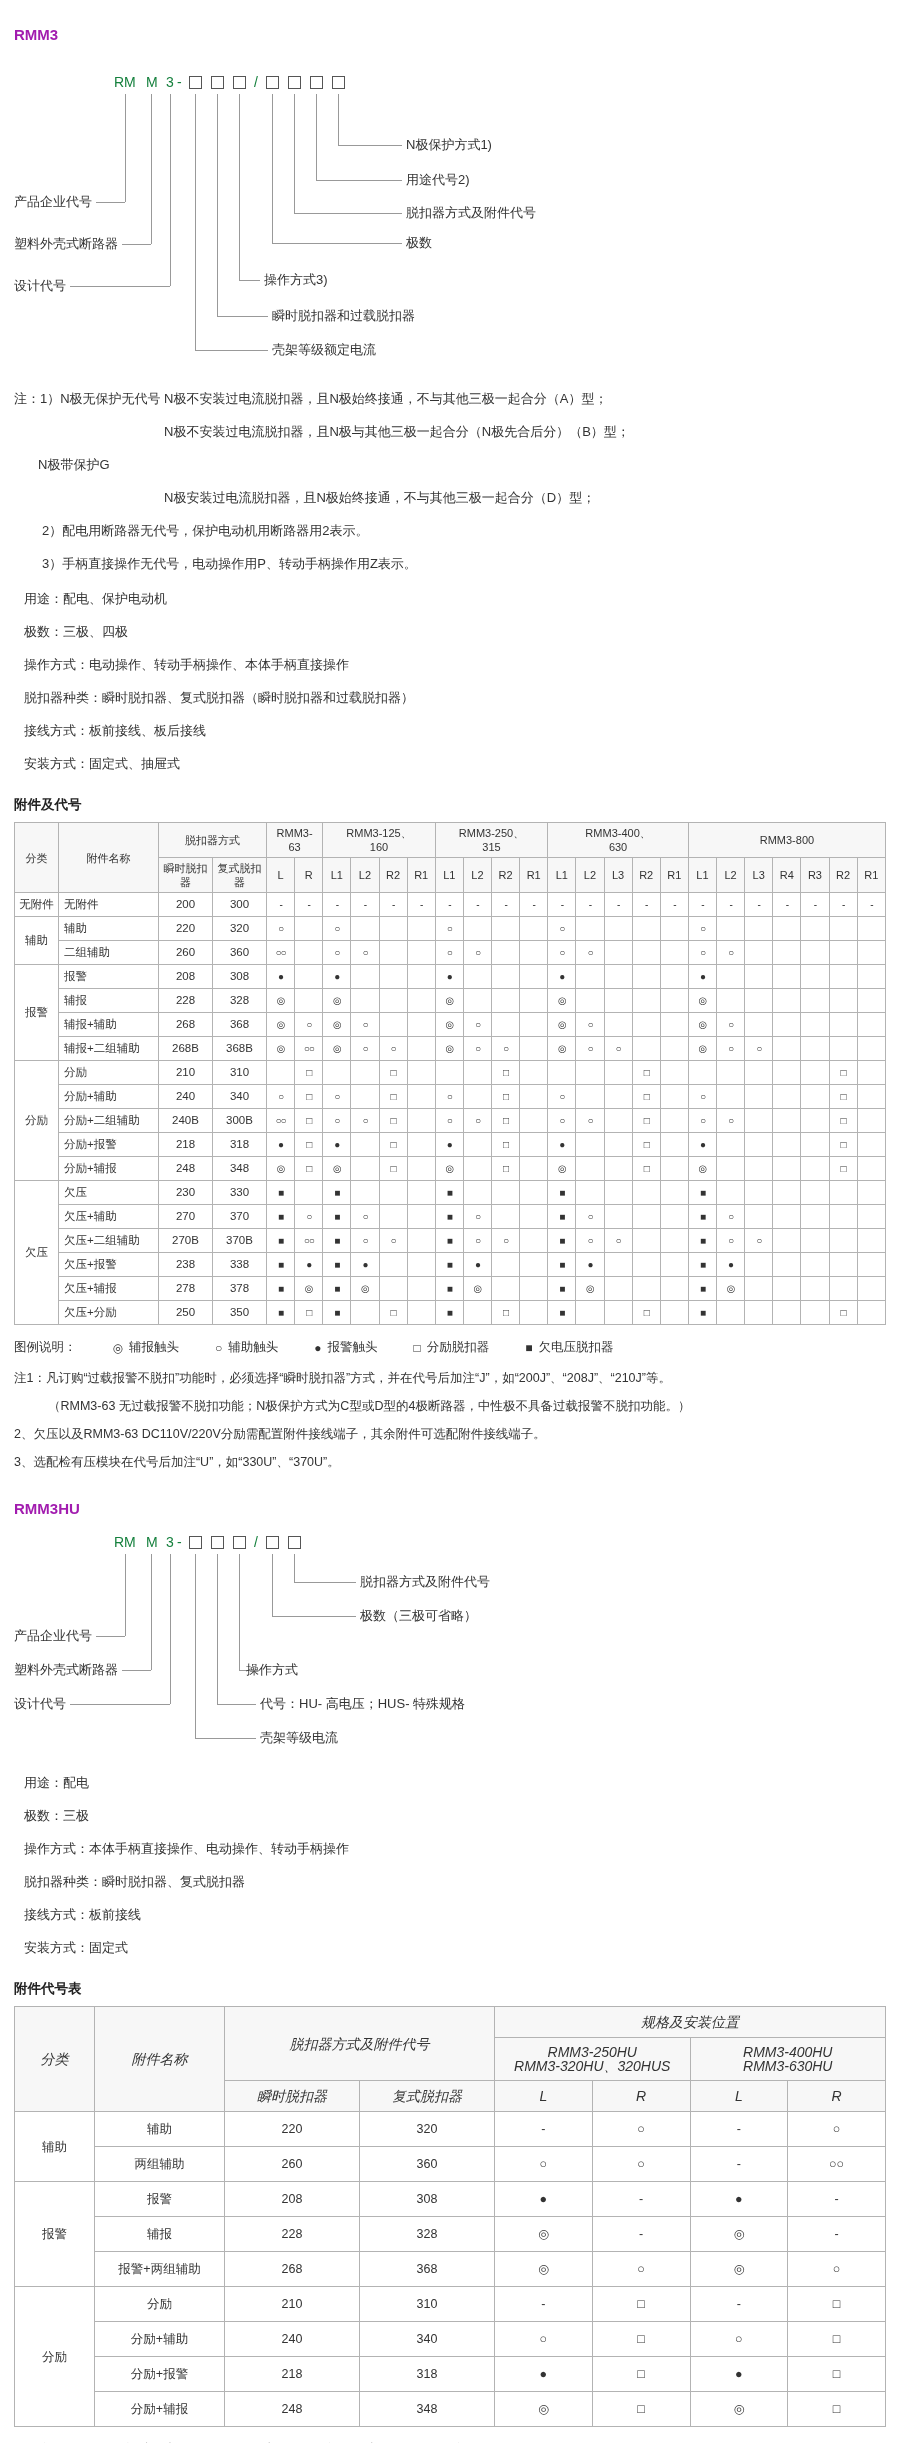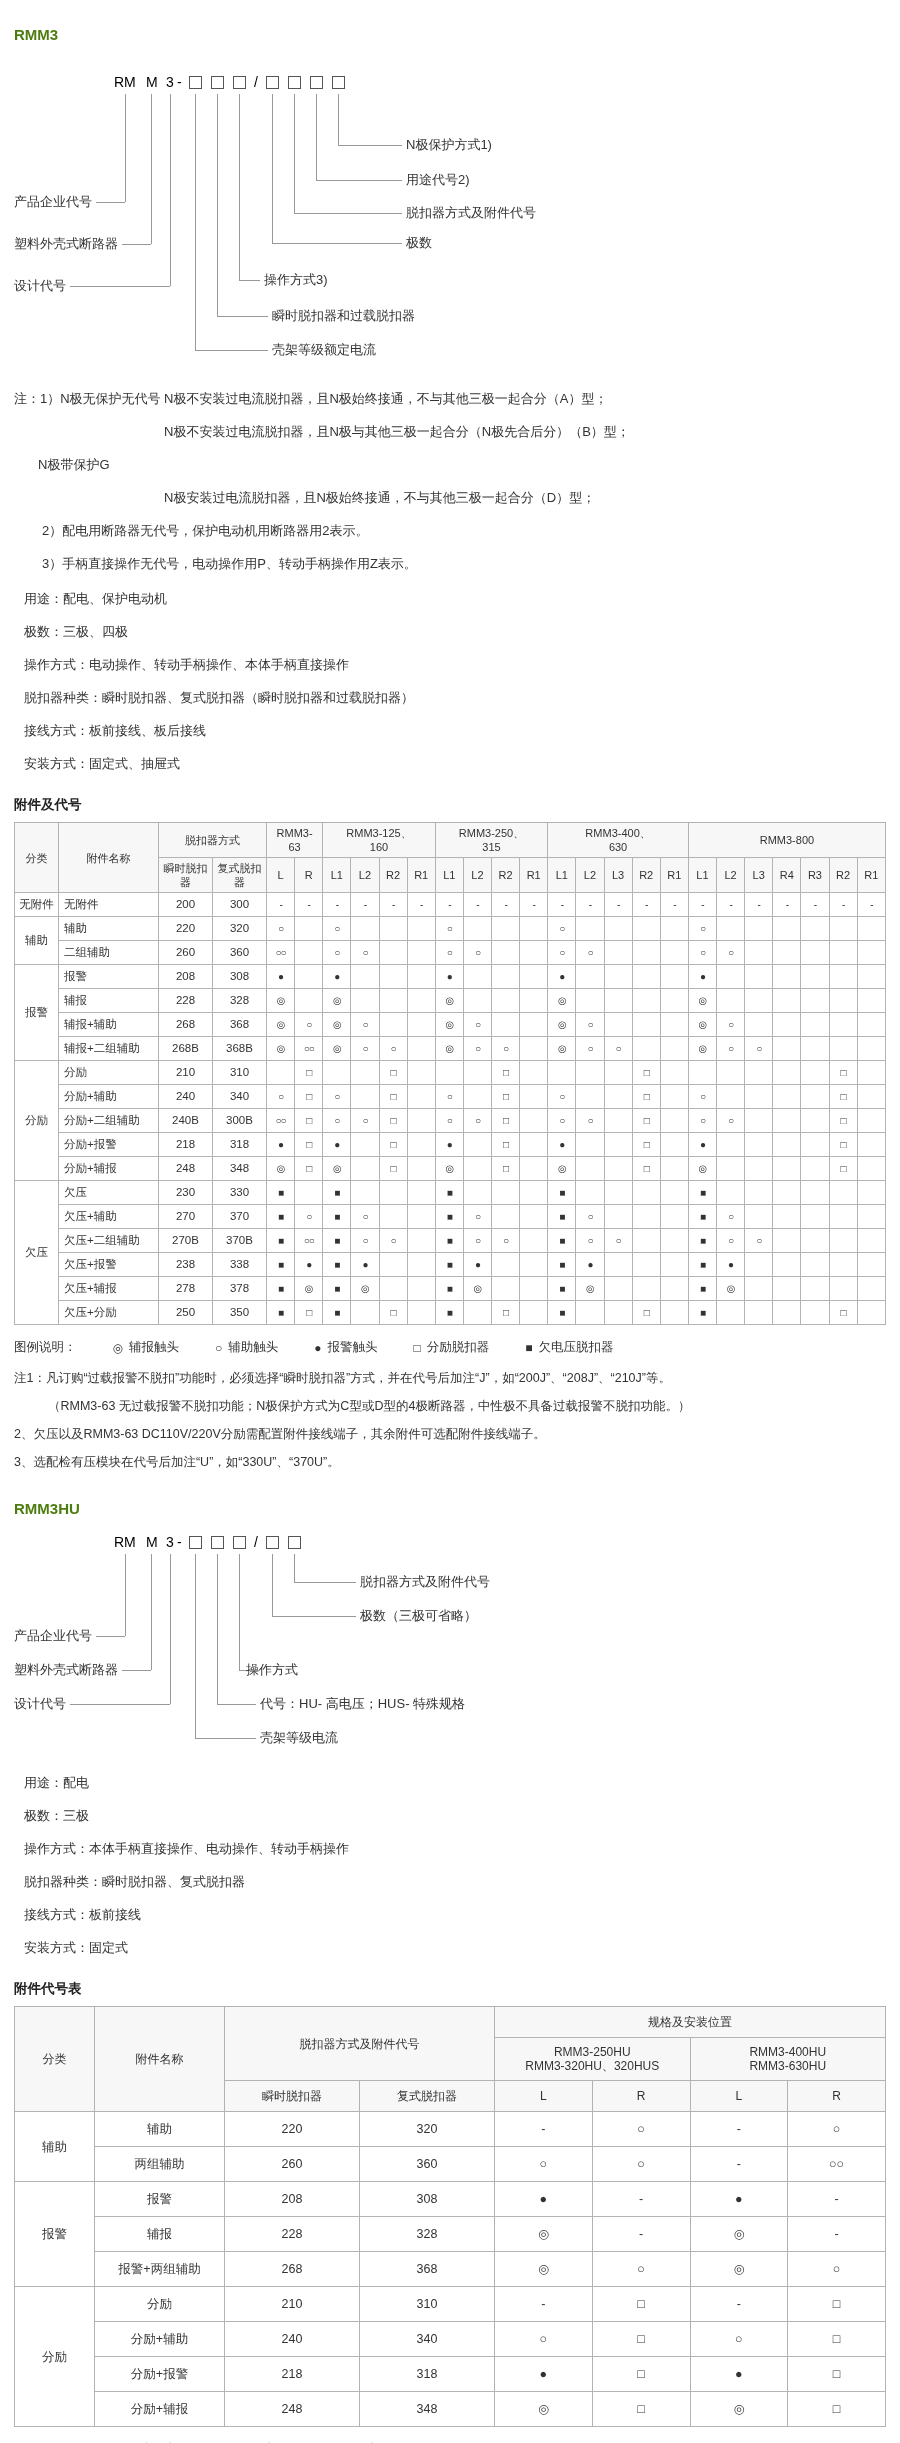--- a/index.html
+++ b/index.html
@@ -1,25 +1,25 @@
 <!DOCTYPE html>
 <html><head>
 <meta charset="utf-8">
 <style>
   * { margin:0; padding:0; box-sizing:border-box; }
   html,body { background:#ffffff; }
   body { width:900px; min-height:2443px; font-family:"Liberation Sans","DejaVu Sans",sans-serif; color:#333; }
   .page { padding:26px 14px 0 14px; }
-  .h1 { font-size:15px; font-weight:bold; color:#4d7c0f; line-height:18px; }
+  .h1 { font-size:15px; font-weight:bold; color:#a21caf; line-height:18px; }
 
   
   .diagram { position:relative; font-size:13px; }
   .diagram.d1 { height:300px; margin-top:30px; }
   .diagram.d2 { height:230px; margin-top:16px; }
-  .ctext { position:absolute; top:0; font-size:14px; color:#000000; line-height:16px; }
+  .ctext { position:absolute; top:0; font-size:14px; color:#15803d; line-height:16px; }
   .cbox  { position:absolute; top:2px; width:13px; height:13px; border:1px solid #555; background:#fff; }
   .dlabel { position:absolute; font-size:13px; color:#333; line-height:16px; white-space:nowrap; }
   .vline { position:absolute; width:0; border-left:1px solid #999; }
   .hline { position:absolute; height:0; border-top:1px solid #999; }
 
   
   .noteblock { margin-top:8px; font-size:13px; line-height:33px; }
   .noterow { display:flex; }
   .noterow .nl { flex:none; width:150px; }
   .noterow .nl.ind { padding-left:24px; }
@@ -29,21 +29,21 @@
 
   
   table { border-collapse:collapse; width:872px; table-layout:fixed; }
   th,td { border:1px solid #b3b3b3; text-align:center; vertical-align:middle; color:#333; }
   th { font-weight:normal; background:#f7f7f7; }
   .t1 th { font-size:11px; padding:3px 1px; line-height:14px; }
   .t1 td { font-size:11.5px; padding:4px 2px; height:23px; line-height:15px; }
   .t1 td.name-cell { text-align:left; padding-left:5px; }
   .t1 td.position-cell { font-size:10px; letter-spacing:-1px; padding:4px 0; }
   .gl { display:block; line-height:14px; }
-  .t2 th { font-size:12px; padding:7px 12px; line-height:16px; }
+  .t2 th { font-size:14px; padding:7px 12px; line-height:16px;font-style:italic; }
   .t2 td { font-size:12.5px; padding:9px 2px; line-height:16px; }
 
   .legend { display:flex; align-items:center; gap:36px; font-size:12.5px; margin-top:14px; }
   .legend .li { display:flex; align-items:center; gap:6px; }
   .legend .sym { font-size:12px; }
 
   .footnotes { margin-top:8px; font-size:12.5px; line-height:28px; }
   .footnotes .fn-ind { padding-left:34px; }
 
   .hu-title { margin-top:24px; }

